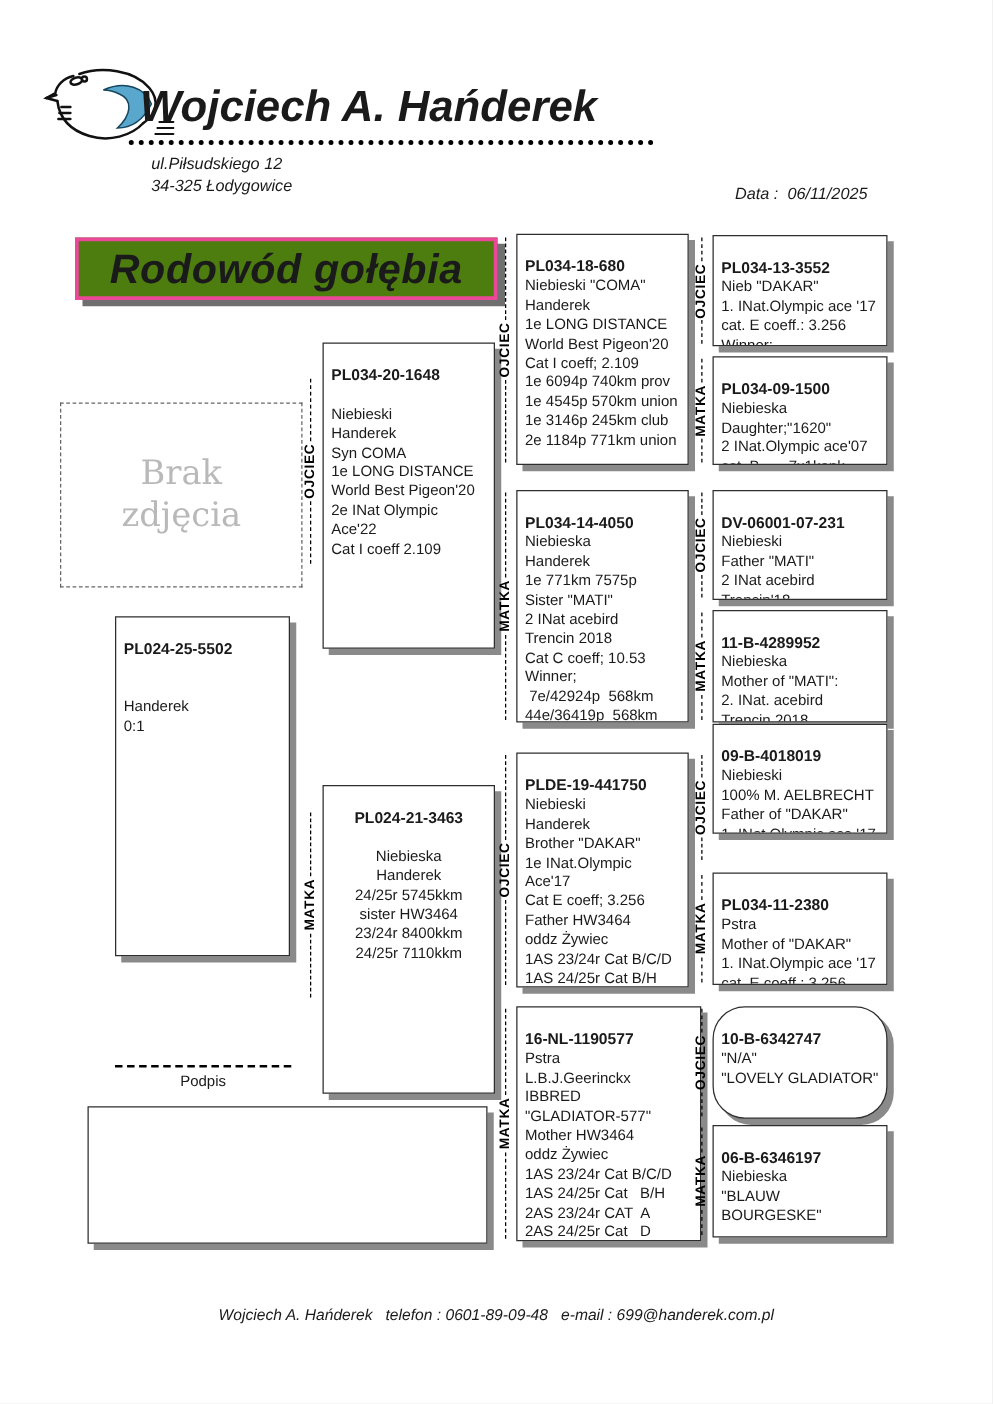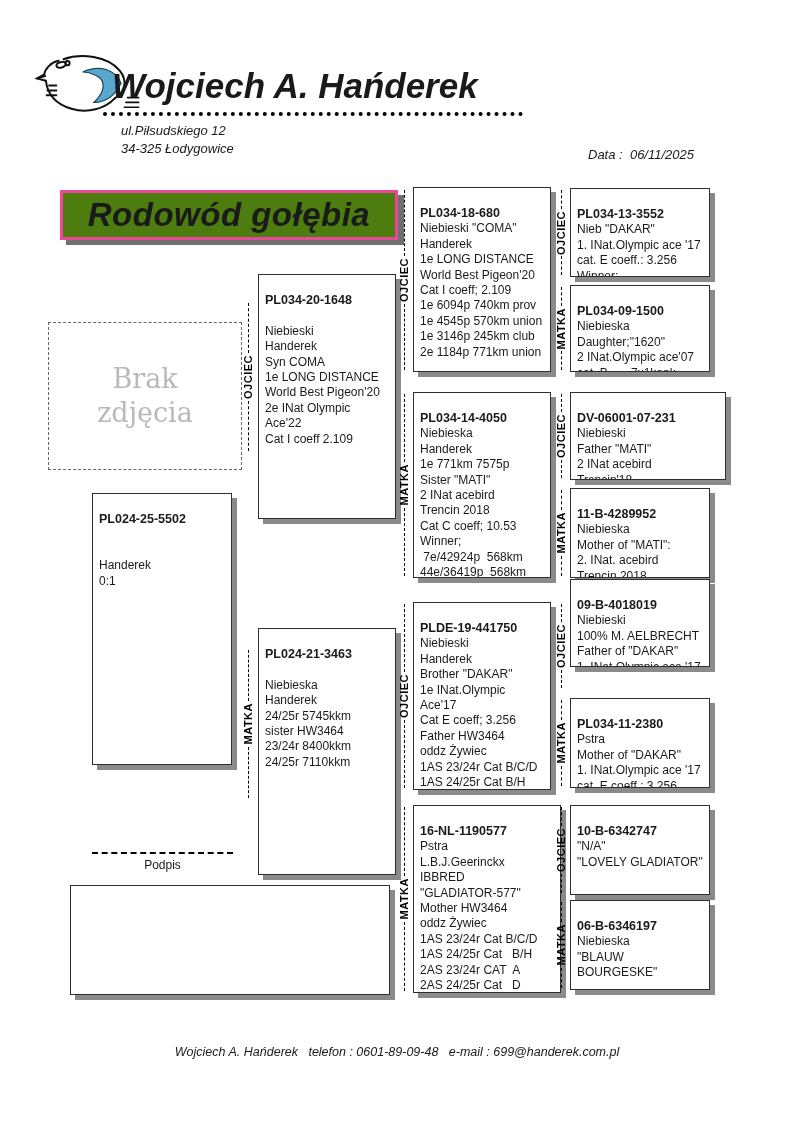--- a/index.html
+++ b/index.html
@@ -40,32 +40,32 @@
   .pbox {
     position:absolute; background:#fff; border:1px solid #2e2e2e;
     box-shadow:5px 5px 0 #8a8a8a; padding:18px 6px;
     font-size:12px; line-height:15.4px; overflow:hidden;
   }
   .pbox .ring { font-weight:bold; font-size:12.5px; white-space:nowrap; }
   .pbox .line { white-space:pre-wrap; }
 
   .b-subject { left:92px;  top:493px; width:140px; height:272px; }
   .b-father  { left:258px; top:260px; width:138px; height:245px;margin-top:14px; }
-  .b-mother  { left:258px; top:628px; width:138px; height:247px; }
+  .b-mother  { left:258px; top:628px; width:138px; height:247px;text-align:center; }
   .b-ff  { left:413px; top:187px; width:138px; height:185px; }
   .b-fm  { left:413px; top:392px; width:138px; height:186px; }
   .b-mf  { left:413px; top:602px; width:138px; height:188px; }
   .b-mm  { left:413px; top:805px; width:148px; height:188px; }
   .b-fff { left:570px; top:188px; width:140px; height:89px; }
   .b-ffm { left:570px; top:285px; width:140px; height:87px; }
-  .b-fmf { left:570px; top:392px; width:156px; height:88px; }
+  .b-fmf { left:570px; top:392px; width:140px; height:88px; }
   .b-fmm { left:570px; top:488px; width:140px; height:90px; }
   .b-mff { left:570px; top:579px; width:140px; height:88px; }
   .b-mfm { left:570px; top:698px; width:140px; height:90px; }
-  .b-mmf { left:570px; top:805px; width:140px; height:90px; }
+  .b-mmf { left:570px; top:805px; width:140px; height:90px;border-radius:26px; }
   .b-mmm { left:570px; top:900px; width:140px; height:90px; }
 
   
   .vlabel { position:absolute; width:14px; display:flex; flex-direction:column; align-items:center; }
   .vlabel .dash { flex:1 1 auto; width:0; border-left:1px dashed #000; min-height:6px; }
   .vlabel .vtext {
     writing-mode:vertical-rl; transform:rotate(180deg);
     font-weight:bold; font-size:11px; letter-spacing:0.5px; padding:2px 0; color:#000;
   }
   .v1  { left:241px; top:303px; height:148px; }

